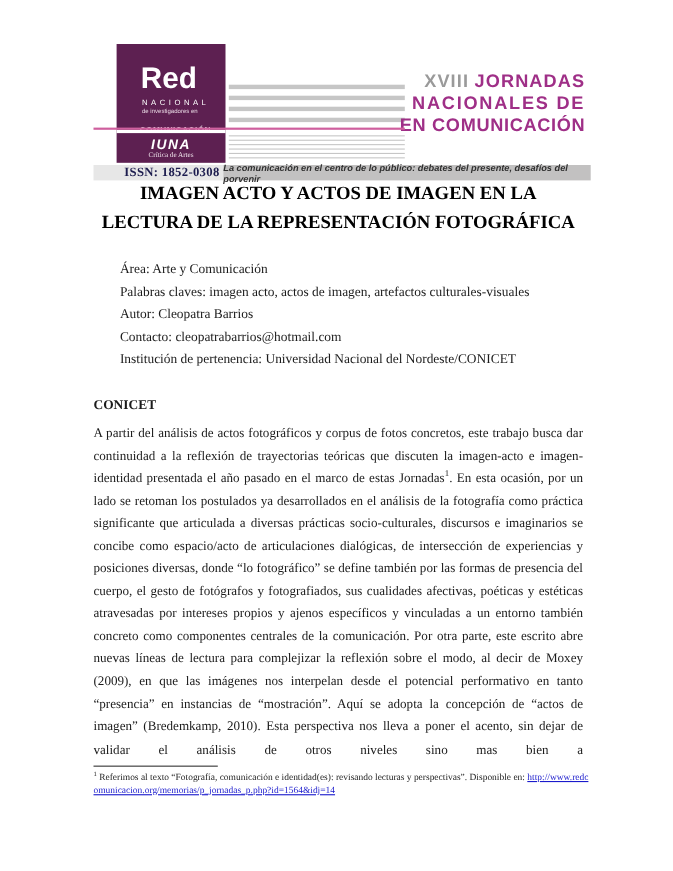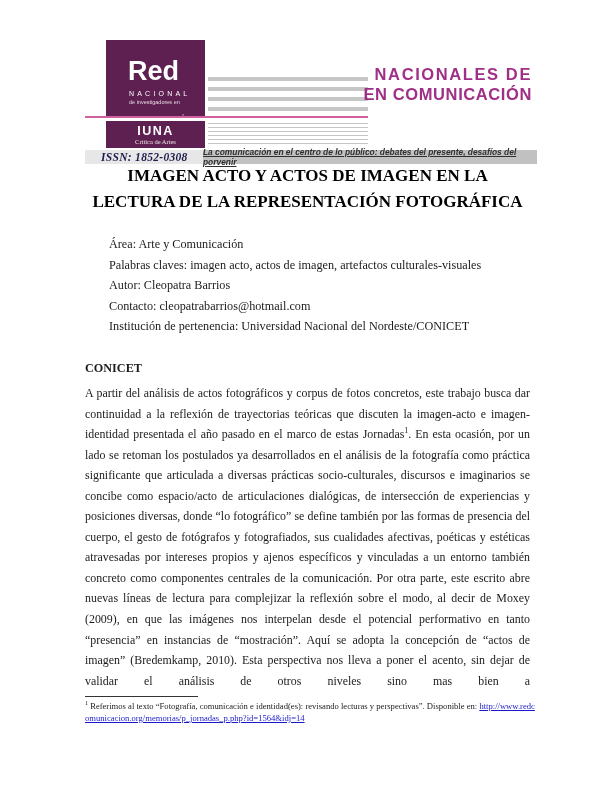--- a/index.html
+++ b/index.html
@@ -8,41 +8,41 @@
     margin:0 auto;overflow:hidden;
     font-family:"Liberation Serif", serif;color:#1b1b1b;
   }
   
   .logo-box{position:absolute;left:106px;top:40px;width:99px;height:108px;background:var(--plum);}
   .logo-red{position:absolute;left:22px;top:18px;font-family:"Liberation Sans",sans-serif;font-weight:bold;font-size:27px;color:#fff;line-height:1;}
   .logo-nacional{position:absolute;left:23px;top:50px;font-family:"Liberation Sans",sans-serif;font-size:7px;letter-spacing:3.2px;color:#fff;}
   .logo-deinv{position:absolute;left:23px;top:59px;font-family:"Liberation Sans",sans-serif;font-size:5.5px;color:#e8d7e3;}
   .logo-comunicacion{position:absolute;left:21px;top:54px;font-family:"Liberation Sans",sans-serif;font-size:7.5px;font-weight:bold;letter-spacing:.4px;color:#fff;margin-top:20px;}
   .logo-sep{position:absolute;left:0;top:78px;width:100%;height:3px;background:#fff;}
-  .logo-iuna{position:absolute;left:0;top:84px;width:100%;text-align:center;font-family:"Liberation Sans",sans-serif;font-weight:bold;font-size:12.5px;letter-spacing:1.5px;color:#fff;}
+  .logo-iuna{position:absolute;left:0;top:84px;width:100%;text-align:center;font-family:"Liberation Sans",sans-serif;font-weight:bold;font-size:12.5px;letter-spacing:1.5px;color:#fff;font-style:italic;}
   .logo-critica{position:absolute;left:0;top:98px;width:100%;text-align:center;font-family:"Liberation Serif",serif;font-size:6.5px;color:#f0e4ec;}
   
   .stripe{position:absolute;left:208px;width:160px;height:4px;background:var(--stripe);}
   .stripe.s1{top:77px}.stripe.s2{top:87px}.stripe.s3{top:97px}.stripe.s4{top:107px}
   .pink-line{position:absolute;left:85px;top:116px;width:283px;height:2px;background:var(--pink);z-index:3;}
   .stripe-hollow{position:absolute;left:208px;width:160px;height:5px;background:#fff;border-top:1.5px solid var(--stripe);border-bottom:1.5px solid var(--stripe);box-sizing:border-box;}
   .stripe-hollow.h1{top:123px}.stripe-hollow.h2{top:131px}.stripe-hollow.h3{top:139px}
   
   .event-date{position:absolute;left:330px;top:50px;width:202px;text-align:right;font-family:"Liberation Sans",sans-serif;font-size:9.5px;letter-spacing:.4px;color:var(--gray-text);}
   .event-title{position:absolute;left:340px;top:64px;width:192px;text-align:right;font-family:"Liberation Sans",sans-serif;font-weight:bold;color:var(--magenta);}
   .event-title .eline{line-height:20px;font-size:16.5px;white-space:nowrap;}
   .el1{letter-spacing:1px}.el2{letter-spacing:1.6px}.el3{letter-spacing:1.1px}.el4{letter-spacing:.6px}
   .xviii{color:#9a9a9a;padding-right:5px;}
   
   .issn-band{position:absolute;left:85px;top:150px;width:118px;height:14px;background:var(--band-light);
     font-family:"Liberation Serif",serif;font-weight:bold;font-size:11.5px;color:var(--navy);
-    display:flex;align-items:center;padding-left:16px;box-sizing:border-box;letter-spacing:.3px;font-style:italic;}
+    display:flex;align-items:center;padding-left:28px;box-sizing:border-box;letter-spacing:.3px;}
   .slogan-band{position:absolute;left:203px;top:150px;width:334px;height:14px;background:var(--band);
     font-family:"Liberation Sans",sans-serif;font-style:italic;font-weight:600;font-size:8.4px;color:#2f2f2f;
-    display:flex;align-items:center;justify-content:center;text-decoration:underline;}
+    display:flex;align-items:center;justify-content:center;}
   
   .doc-title{position:absolute;left:85px;top:163px;width:445px;margin:0;text-align:center;
     font-size:17px;font-weight:bold;line-height:26px;color:#000;}
   .meta{position:absolute;left:85px;top:234px;width:470px;font-size:12.2px;line-height:20.6px;}
   .meta div{white-space:nowrap;margin-left:24px;}
   .resumen-heading{position:absolute;left:85px;top:361px;font-size:12.2px;font-weight:bold;}
   .body-par{position:absolute;left:85px;top:383px;width:445px;margin:0;
     font-size:11.9px;line-height:20.55px;text-align:justify;text-align-last:justify;
     max-height:312px;overflow:hidden;}
   .body-par sup{font-size:8px;vertical-align:super;line-height:0;}
@@ -69,20 +69,21 @@
   <div class="stripe s1"></div>
   <div class="stripe s2"></div>
   <div class="stripe s3"></div>
   <div class="stripe s4"></div>
   <div class="pink-line"></div>
   <div class="stripe-hollow h1"></div>
   <div class="stripe-hollow h2"></div>
   <div class="stripe-hollow h3"></div>
 
   <div class="event-title">
+    <div class="eline el1"><span class="xviii">XVIII</span><span>JORNADAS</span></div>
     <div class="eline el2">NACIONALES DE</div>
     <div class="eline el4">EN COMUNICACIÓN</div>
   </div>
 
   <div class="issn-band">ISSN: 1852-0308</div>
   <div class="slogan-band">La comunicación en el centro de lo público: debates del presente, desafíos del porvenir</div>
 
   <h1 class="doc-title">IMAGEN ACTO Y ACTOS DE IMAGEN EN LA LECTURA DE LA REPRESENTACIÓN FOTOGRÁFICA</h1>
 
   <div class="meta">

